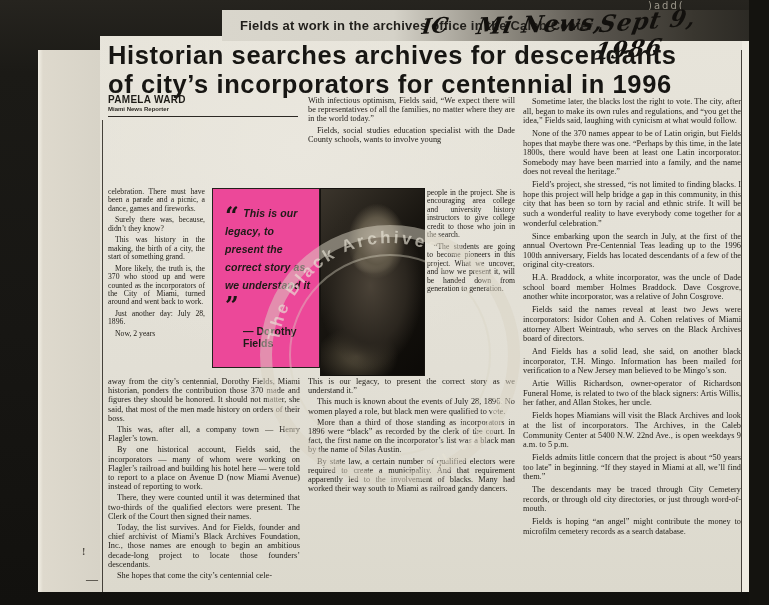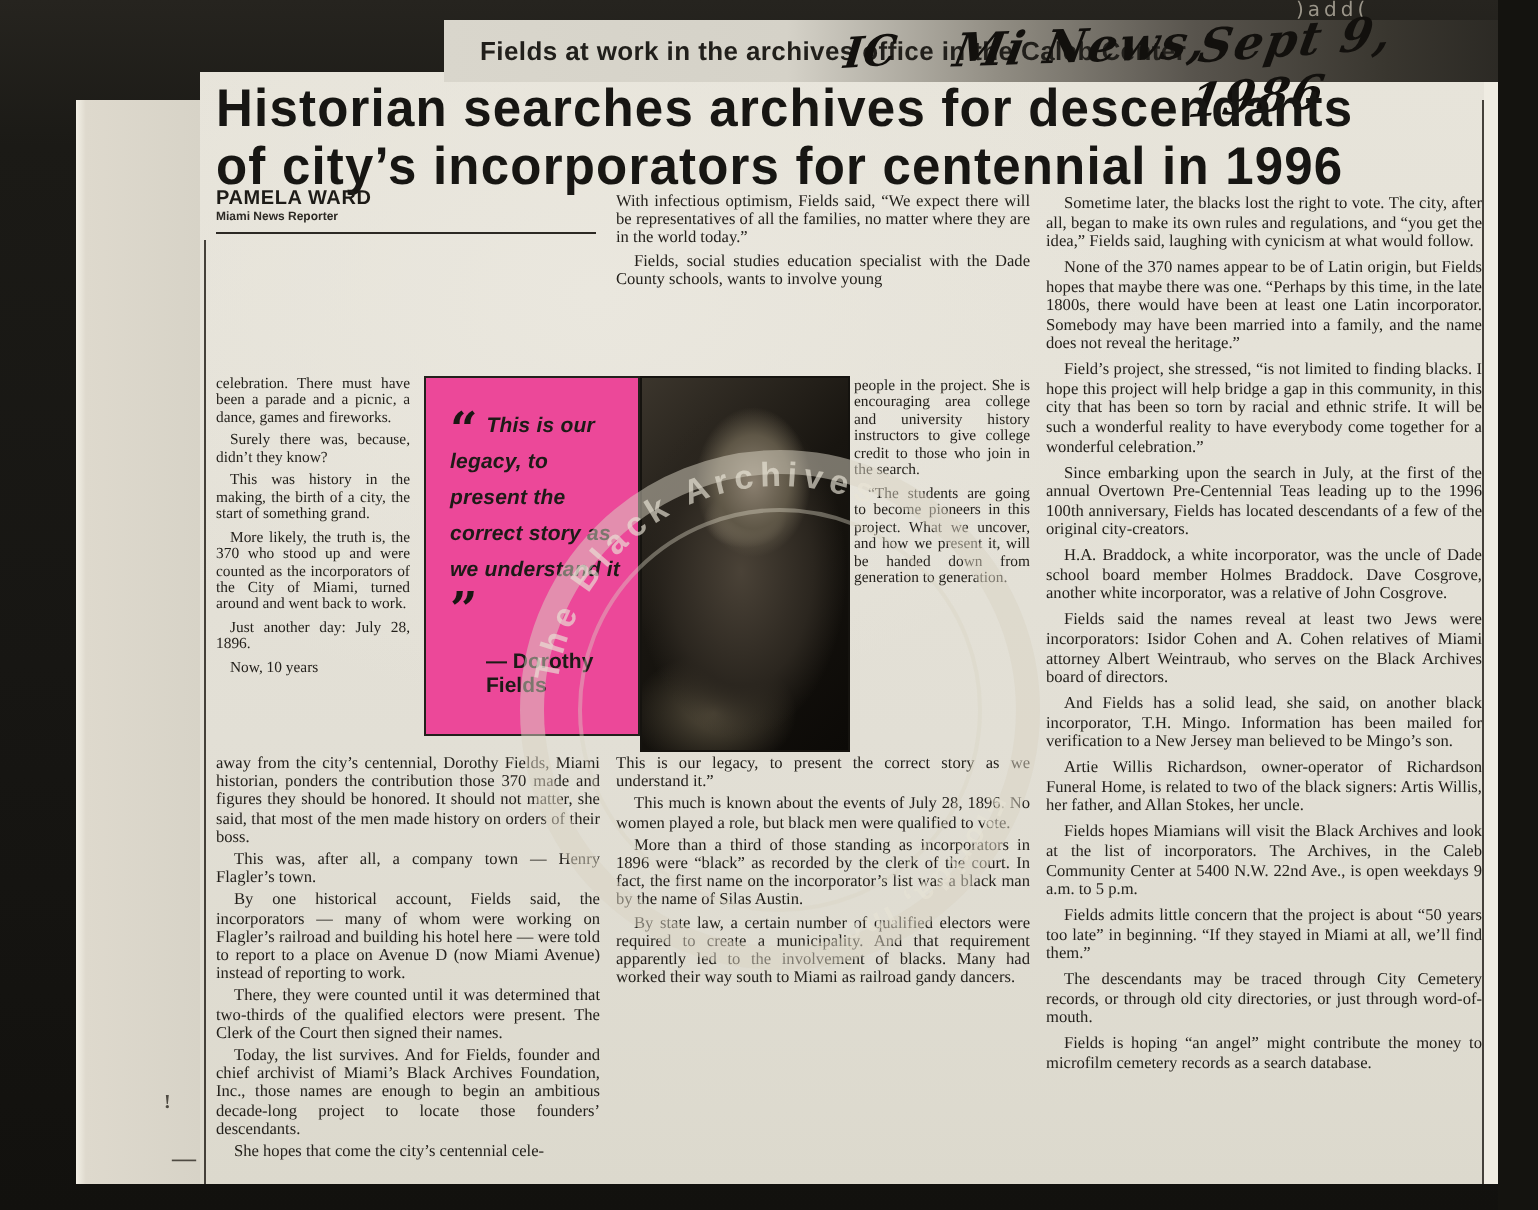--- a/index.html
+++ b/index.html
@@ -112,21 +112,21 @@
     <div class="name">PAMELA WARD</div>
     <div class="title">Miami News Reporter</div>
   </div>
 
   <div id="col1-mid" class="seg narrow startmid">
       <p>celebration. There must have been a parade and a picnic, a dance, games and fireworks.</p>
       <p>Surely there was, because, didn’t they know?</p>
       <p>This was history in the making, the birth of a city, the start of something grand.</p>
       <p>More likely, the truth is, the 370 who stood up and were counted as the incorporators of the City of Miami, turned around and went back to work.</p>
       <p>Just another day: July 28, 1896.</p>
-      <p>Now, 10 years</p>
+      <p>Now, 2 years</p>
     </div>
   <div id="col1-bot" class="seg startmid">
       <p>away from the city’s centennial, Dorothy Fields, Miami historian, ponders the contribution those 370 made and figures they should be honored. It should not matter, she said, that most of the men made history on orders of their boss.</p>
       <p>This was, after all, a company town — Henry Flagler’s town.</p>
       <p>By one historical account, Fields said, the incorporators — many of whom were working on Flagler’s railroad and building his hotel here — were told to report to a place on Avenue D (now Miami Avenue) instead of reporting to work.</p>
       <p>There, they were counted until it was determined that two-thirds of the qualified electors were present. The Clerk of the Court then signed their names.</p>
       <p>Today, the list survives. And for Fields, founder and chief archivist of Miami’s Black Archives Foundation, Inc., those names are enough to begin an ambitious decade-long project to locate those founders’ descendants.</p>
       <p>She hopes that come the city’s centennial cele-</p>
     </div>
 

